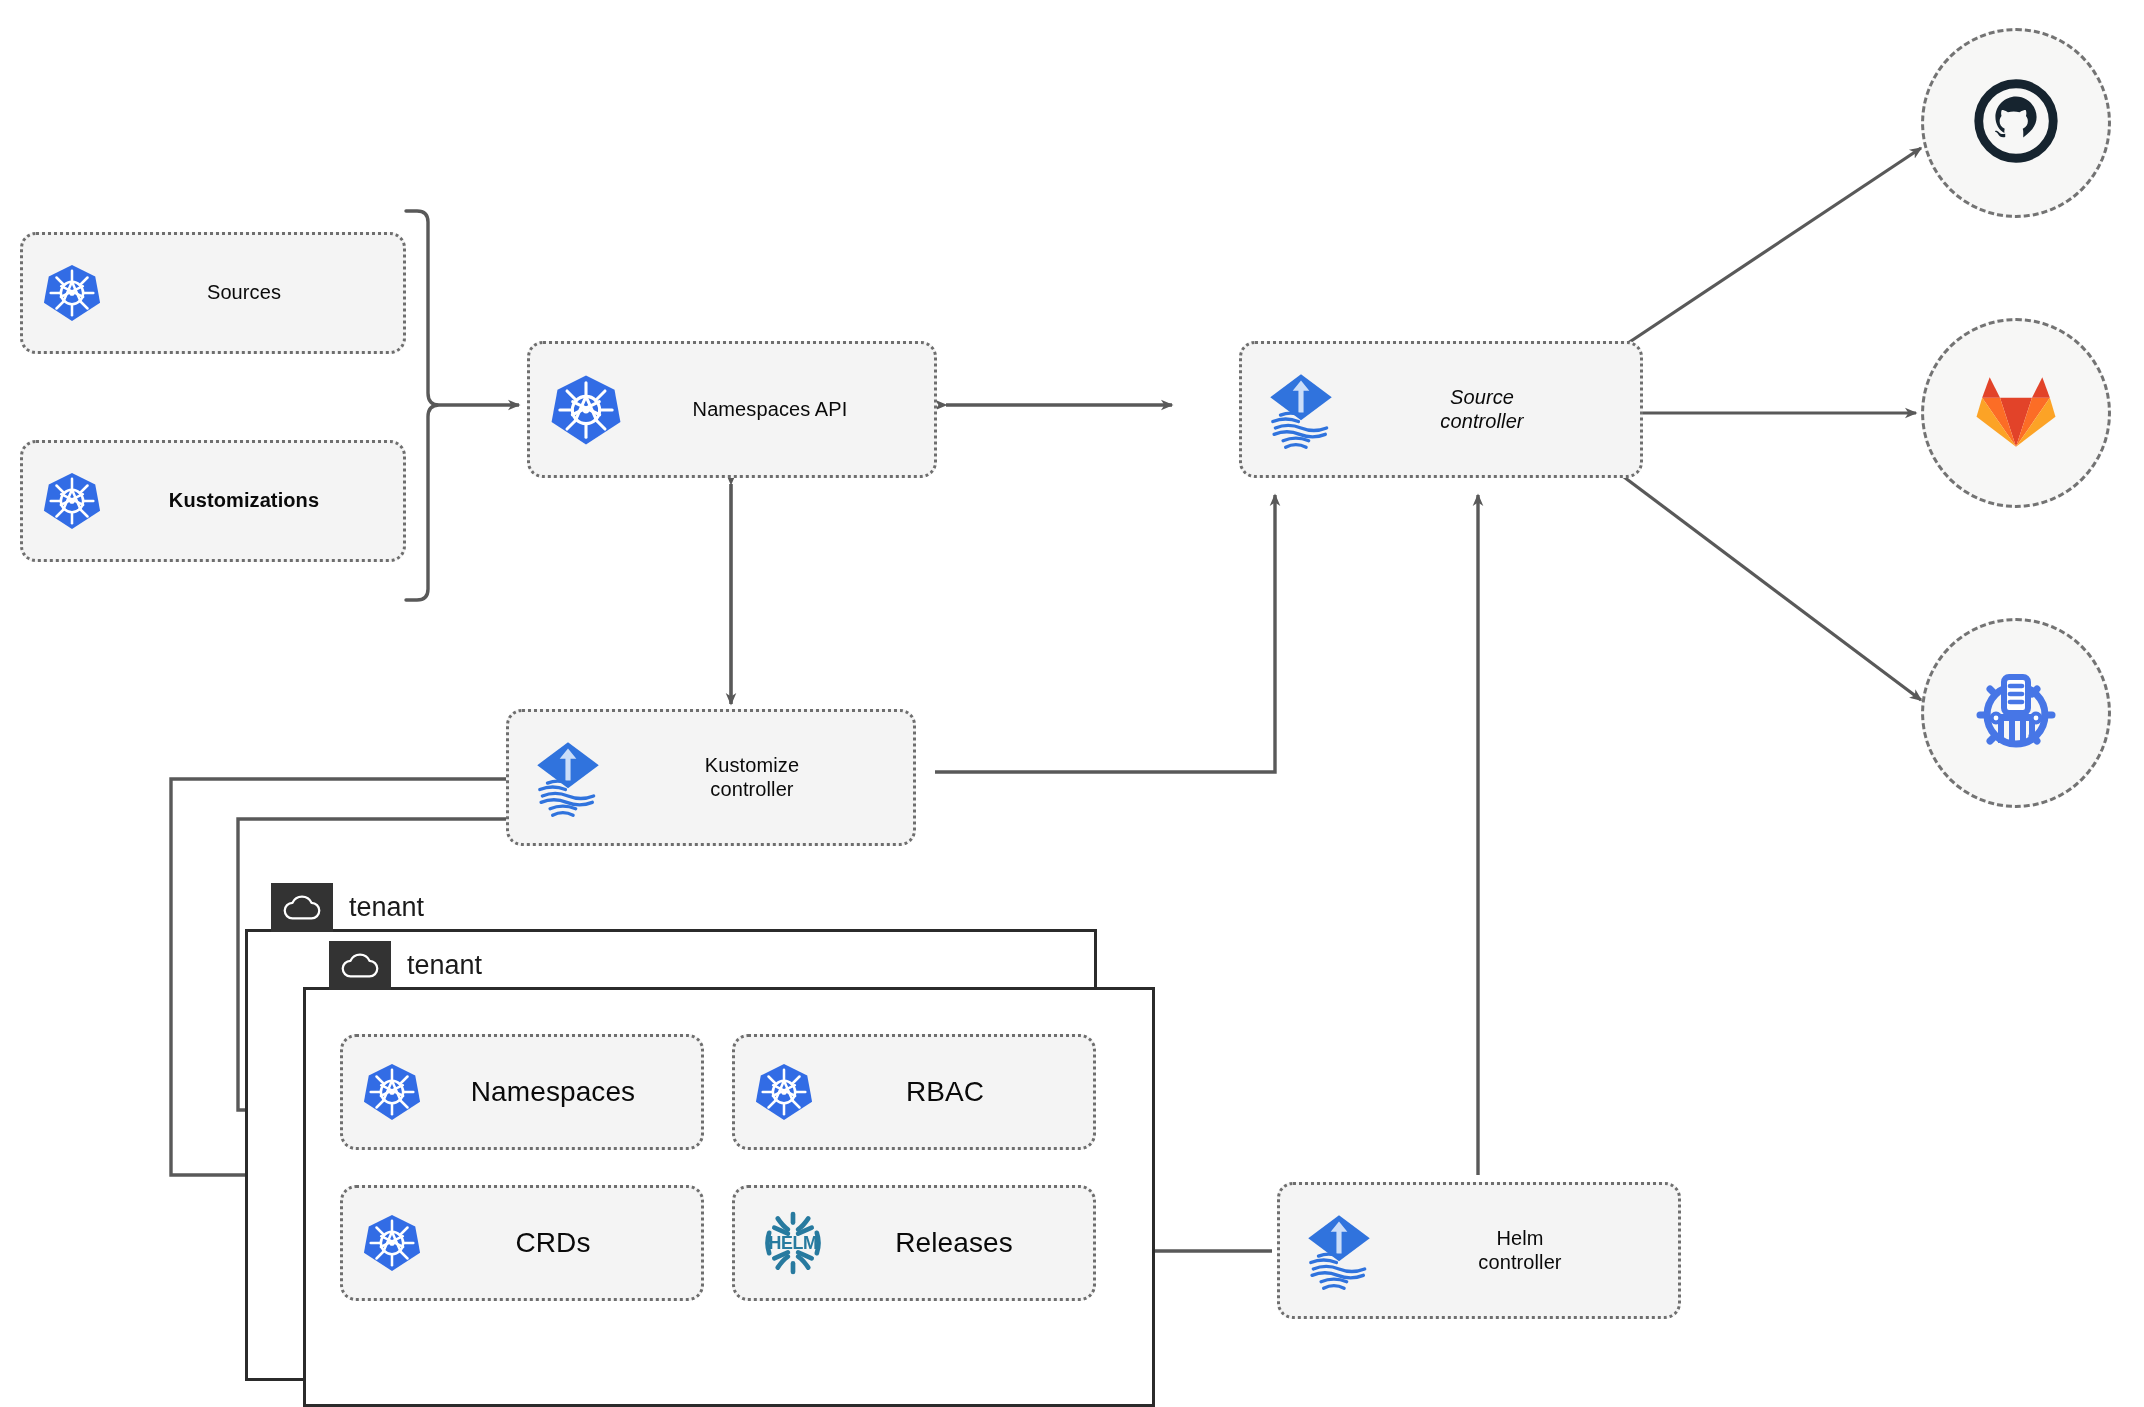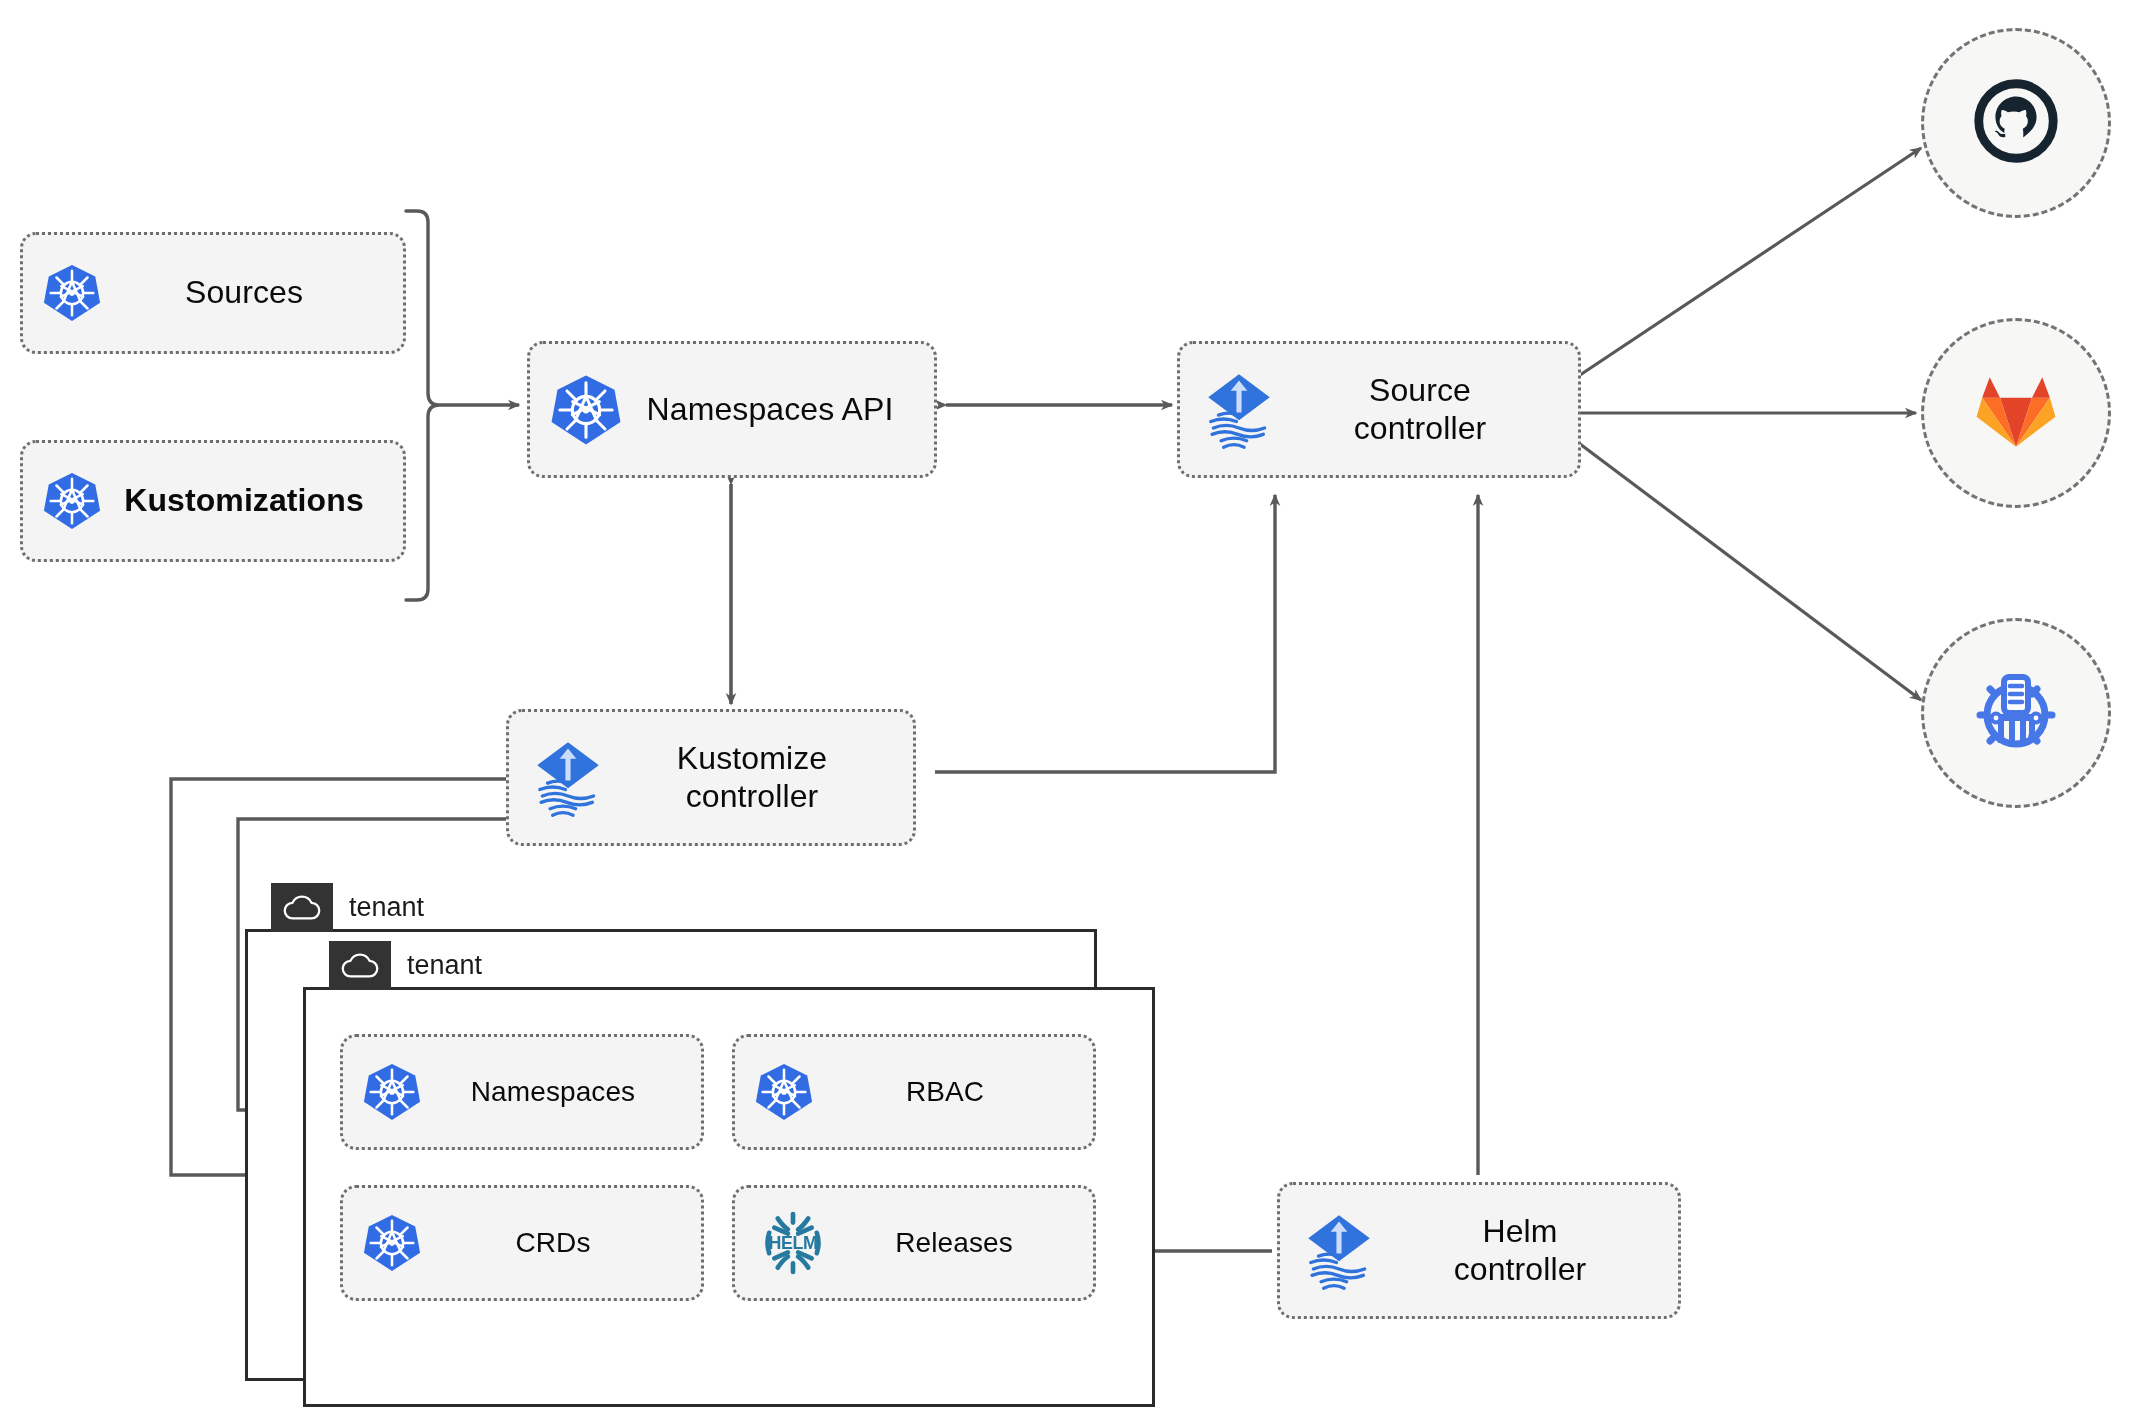--- a/index.html
+++ b/index.html
@@ -23,21 +23,21 @@
   .node .ico{flex:0 0 auto;display:flex;align-items:center;justify-content:center;}
   .node .lbl{
     flex:1 1 auto;
     text-align:center;
     color:#0a0a0a;
     line-height:1.18;
     white-space:pre-line;
     letter-spacing:.1px;
   }
 
-  .node.big   .lbl{font-size:32px;}
+  .node.big   .lbl{font-size:20px;}
   .node.small .lbl{font-size:28px;}
 
   
   .circ{
     position:absolute;
     box-sizing:border-box;
     width:190px;height:190px;
     border-radius:50%;
     background:#f7f7f6;
     border:3px dashed #737373;
@@ -184,21 +184,21 @@
           <line x1="32" y1="20.5" x2="23" y2="41"></line>
           <line x1="32" y1="20.5" x2="41" y2="41"></line>
           <line x1="20.8" y1="25" x2="43.5" y2="36"></line>
           <line x1="43.2" y1="25" x2="20.5" y2="36"></line>
         </g>
       </svg>
     </span>
     <span class="lbl">Namespaces API</span>
   </div>
 
-  <div class="node big" style="left:1177px;top:341px;width:404px;height:137px;">
+  <div class="node big" style="left:1239px;top:341px;width:404px;height:137px;font-style:italic;">
     <span class="ico">
       <svg width="82" height="82" viewBox="0 0 64 64" aria-hidden="true">
         <polygon points="32,4 56,22 32,40 8,22" fill="#3073DD"></polygon>
         <path d="M30,34 L30,17 L25.5,17 L32,9 L38.5,17 L34,17 L34,34 Z" fill="#CBDDF8"></path>
         <g stroke="#3073DD" stroke-width="2.6" stroke-linecap="round" fill="none">
           <path d="M12,46 Q22,42 32,46 Q42,50 52,46"></path>
           <path d="M15,51 Q25,47 35,51 Q45,55 55,51" transform="translate(-4,0)"></path>
           <path d="M18,56 Q28,52 38,56"></path>
           <path d="M22,61 Q30,57 38,61" transform="translate(-2,0)"></path>
           <path d="M10,41 Q20,37 30,41"></path>

